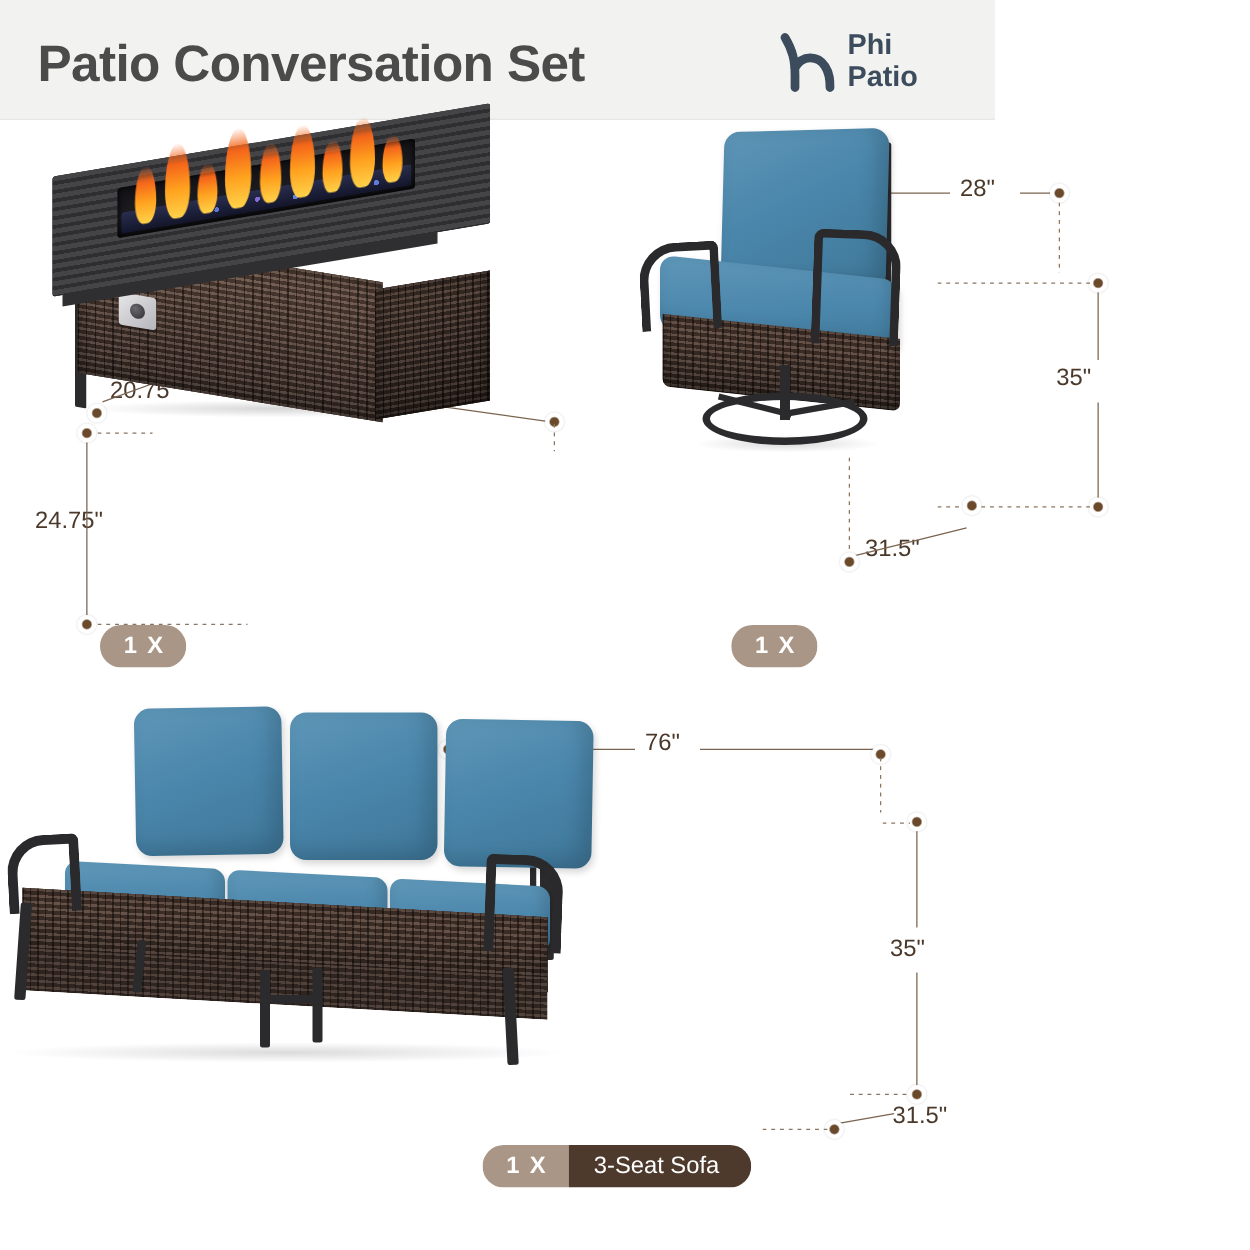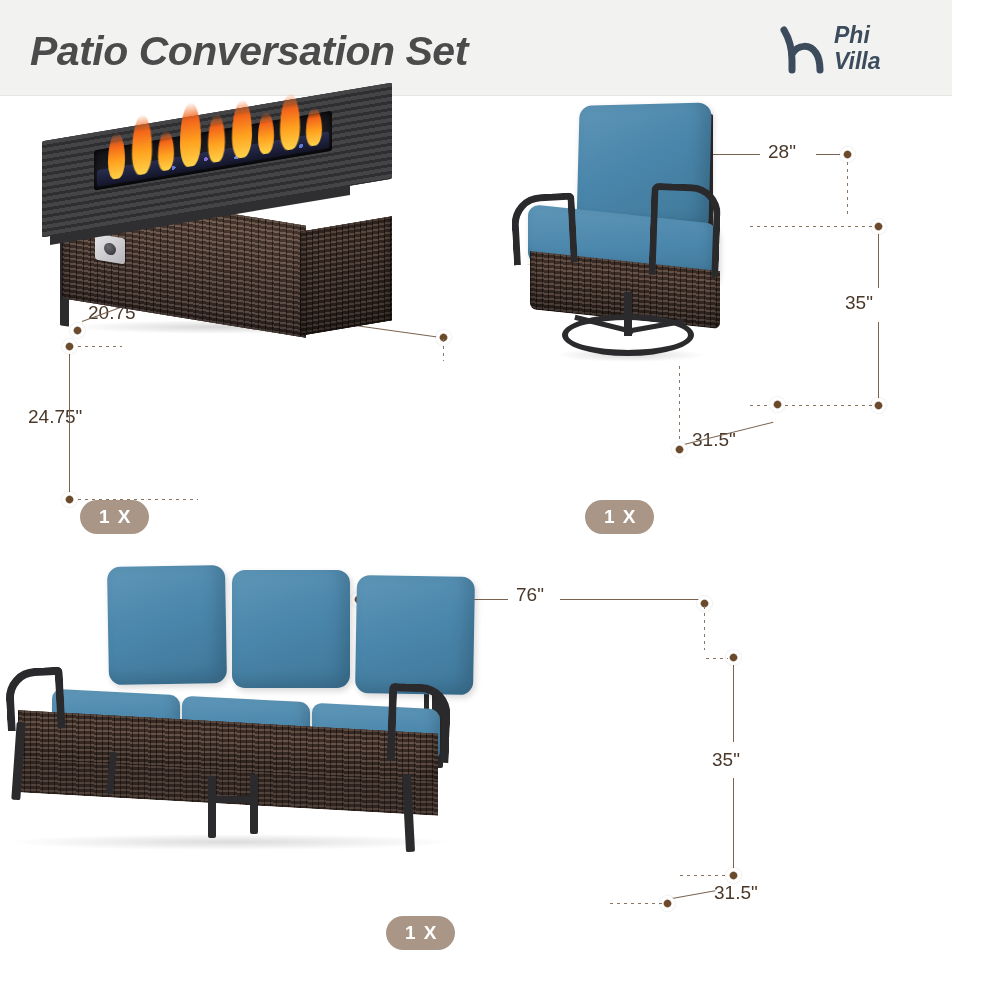--- a/index.html
+++ b/index.html
@@ -6,24 +6,23 @@
   html, body { width: 1000px; height: 1000px; }
   body {
     font-family: "Liberation Sans", sans-serif;
     background: #ffffff;
     position: relative;
     overflow: hidden;
   }
 
   
   #header {
-    position: absolute; left: 0; top: 0; width: 952px; height: 96px;
+    position: absolute; left: 0; top: 0; width: 796px; height: 96px;
     background: #f2f2f0;
     border-bottom: 1px solid #e6e6e4;
-    font-style: italic;
   }
   #page-title {
     position: absolute; left: 30px; top: 28px;
     font-size: 41px; font-weight: bold; color: #4b4b4b;
     letter-spacing: -0.5px;
     font-family: "Liberation Sans", sans-serif;
   }
   #logo { position: absolute; right: 26px; top: 22px; width: 150px; height: 56px; }
   #logo-mark { position: absolute; left: 0; top: 4px; width: 56px; height: 48px; }
   #logo-text {
@@ -251,21 +250,21 @@
 <div id="header">
   <div id="page-title">Patio Conversation Set</div>
 
   <div id="logo">
     <svg id="logo-mark" viewBox="0 0 56 48">
       <path d="M8 4 C14 14, 16 22, 16 34 L16 44" stroke="#3c4c5c" stroke-width="7" fill="none" stroke-linecap="round"></path>
       <path d="M16 28 C22 18, 34 18, 40 27 C44 33, 44 39, 44 44" stroke="#3c4c5c" stroke-width="7" fill="none" stroke-linecap="round"></path>
     </svg>
     <div id="logo-text">
       <div>Phi</div>
-      <div>Villa</div>
+      <div>Patio</div>
     </div>
   </div>
 </div>
 
 <div class="panel" id="firepit-panel" style="left:0; top:96px; width:500px; height:450px;">
 
   <div class="dim-label" style="left:88px; top:206px;">20.75"</div>
   <div class="dim-line-solid" style="left:82px; top:225px; width:105px; height:1px; transform:rotate(-20deg); transform-origin:left center;"></div>
   <div class="dim-node" style="left:70px; top:227px;"></div>
   <div class="dim-node" style="left:152px; top:194px;"></div>
@@ -413,14 +412,15 @@
     <div class="sf-leg" style="left:14px; top:176px; width:9px; height:78px; transform:rotate(4deg);"></div>
     <div class="sf-leg" style="left:108px; top:206px; width:7px; height:42px; transform:rotate(6deg);"></div>
     <div class="sf-leg" style="left:208px; top:230px; width:8px; height:62px;"></div>
     <div class="sf-leg" style="left:250px; top:228px; width:8px; height:60px;"></div>
     <div class="sf-leg" style="left:208px; top:250px; width:50px; height:7px;"></div>
     <div class="sf-leg" style="left:404px; top:228px; width:9px; height:78px; transform:rotate(-3deg);"></div>
   </div>
 
   <div class="badge" style="left:386px; top:370px;">
     <div class="badge-qty">1 X</div>
+    <div class="badge-name">3-Seat Sofa</div>
   </div>
 </div>
 
 </body></html>

